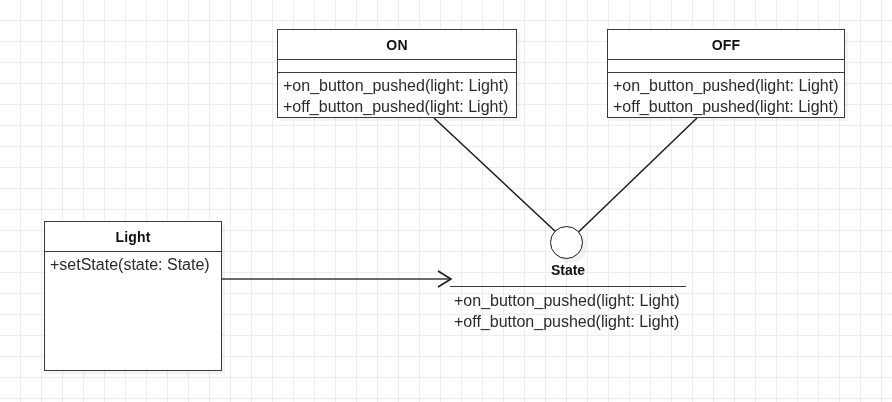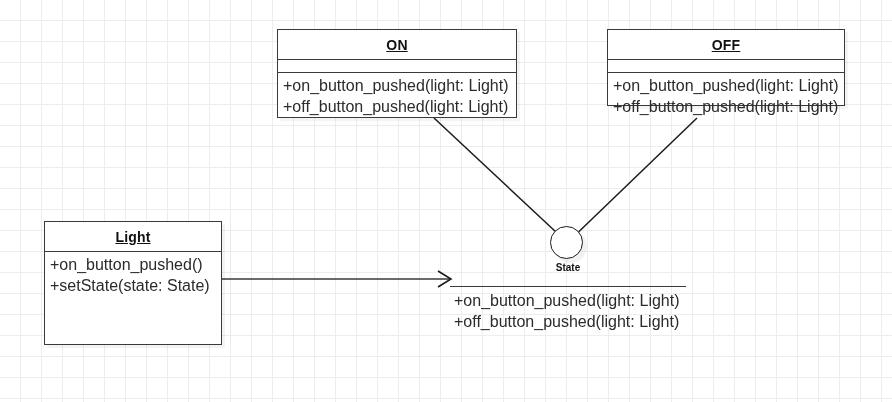--- a/index.html
+++ b/index.html
@@ -46,21 +46,20 @@
   .uml-title {
     text-align: center;
     font-weight: bold;
     font-size: 14px;
     color: #111111;
     letter-spacing: 0.2px;
     display: flex;
     align-items: center;
     justify-content: center;
     box-sizing: border-box;
-    text-decoration: underline;
   }
   .sep {
     border-top: 1.6px solid #3a3a3a;
   }
   .uml-compartment {
     box-sizing: border-box;
     padding: 2px 5px 3px 5px;
   }
   .uml-line {
     font-size: 16px;
@@ -91,21 +90,21 @@
     box-sizing: border-box;
     z-index: 4;
   }
   #state-name {
     position: absolute;
     left: 450px;
     top: 262px;
     width: 236px;
     text-align: center;
     font-weight: bold;
-    font-size: 10px;
+    font-size: 14px;
     color: #111111;
     z-index: 4;
   }
   #state-rule {
     position: absolute;
     left: 450px;
     top: 286px;
     width: 236px;
     height: 0;
     border-top: 1.7px solid #3a3a3a;
@@ -132,33 +131,32 @@
 
   <div class="uml-class" id="class-on" style="left:277px; top:29px; width:240px; height:89px;">
     <div class="uml-title" style="height:29px;">ON</div>
     <div class="uml-compartment sep empty-compartment"></div>
     <div class="uml-compartment sep" style="height:45px;">
       <div class="uml-line">+on_button_pushed(light: Light)</div>
       <div class="uml-line">+off_button_pushed(light: Light)</div>
     </div>
   </div>
 
-  <div class="uml-class" id="class-off" style="left:607px; top:29px; width:238px; height:77px;">
+  <div class="uml-class" id="class-off" style="left:607px; top:29px; width:238px; height:89px;">
     <div class="uml-title" style="height:29px;">OFF</div>
     <div class="uml-compartment sep empty-compartment"></div>
     <div class="uml-compartment sep" style="height:45px;">
       <div class="uml-line">+on_button_pushed(light: Light)</div>
       <div class="uml-line">+off_button_pushed(light: Light)</div>
     </div>
   </div>
 
-  <div class="uml-class" id="class-light" style="left:44px; top:221px; width:178px; height:124px;">
+  <div class="uml-class" id="class-light" style="left:44px; top:221px; width:178px; height:150px;">
     <div class="uml-title" style="height:29px;">Light</div>
     <div class="uml-compartment sep" style="height:66px;">
-      <div class="uml-line">+on_button_pushed()</div>
       <div class="uml-line">+setState(state: State)</div>
     </div>
   </div>
 
   <div id="state-iface">
     <div id="state-ball"></div>
     <div id="state-name">State</div>
     <div id="state-rule"></div>
     <div id="state-ops">
       <div class="uml-line">+on_button_pushed(light: Light)</div>

